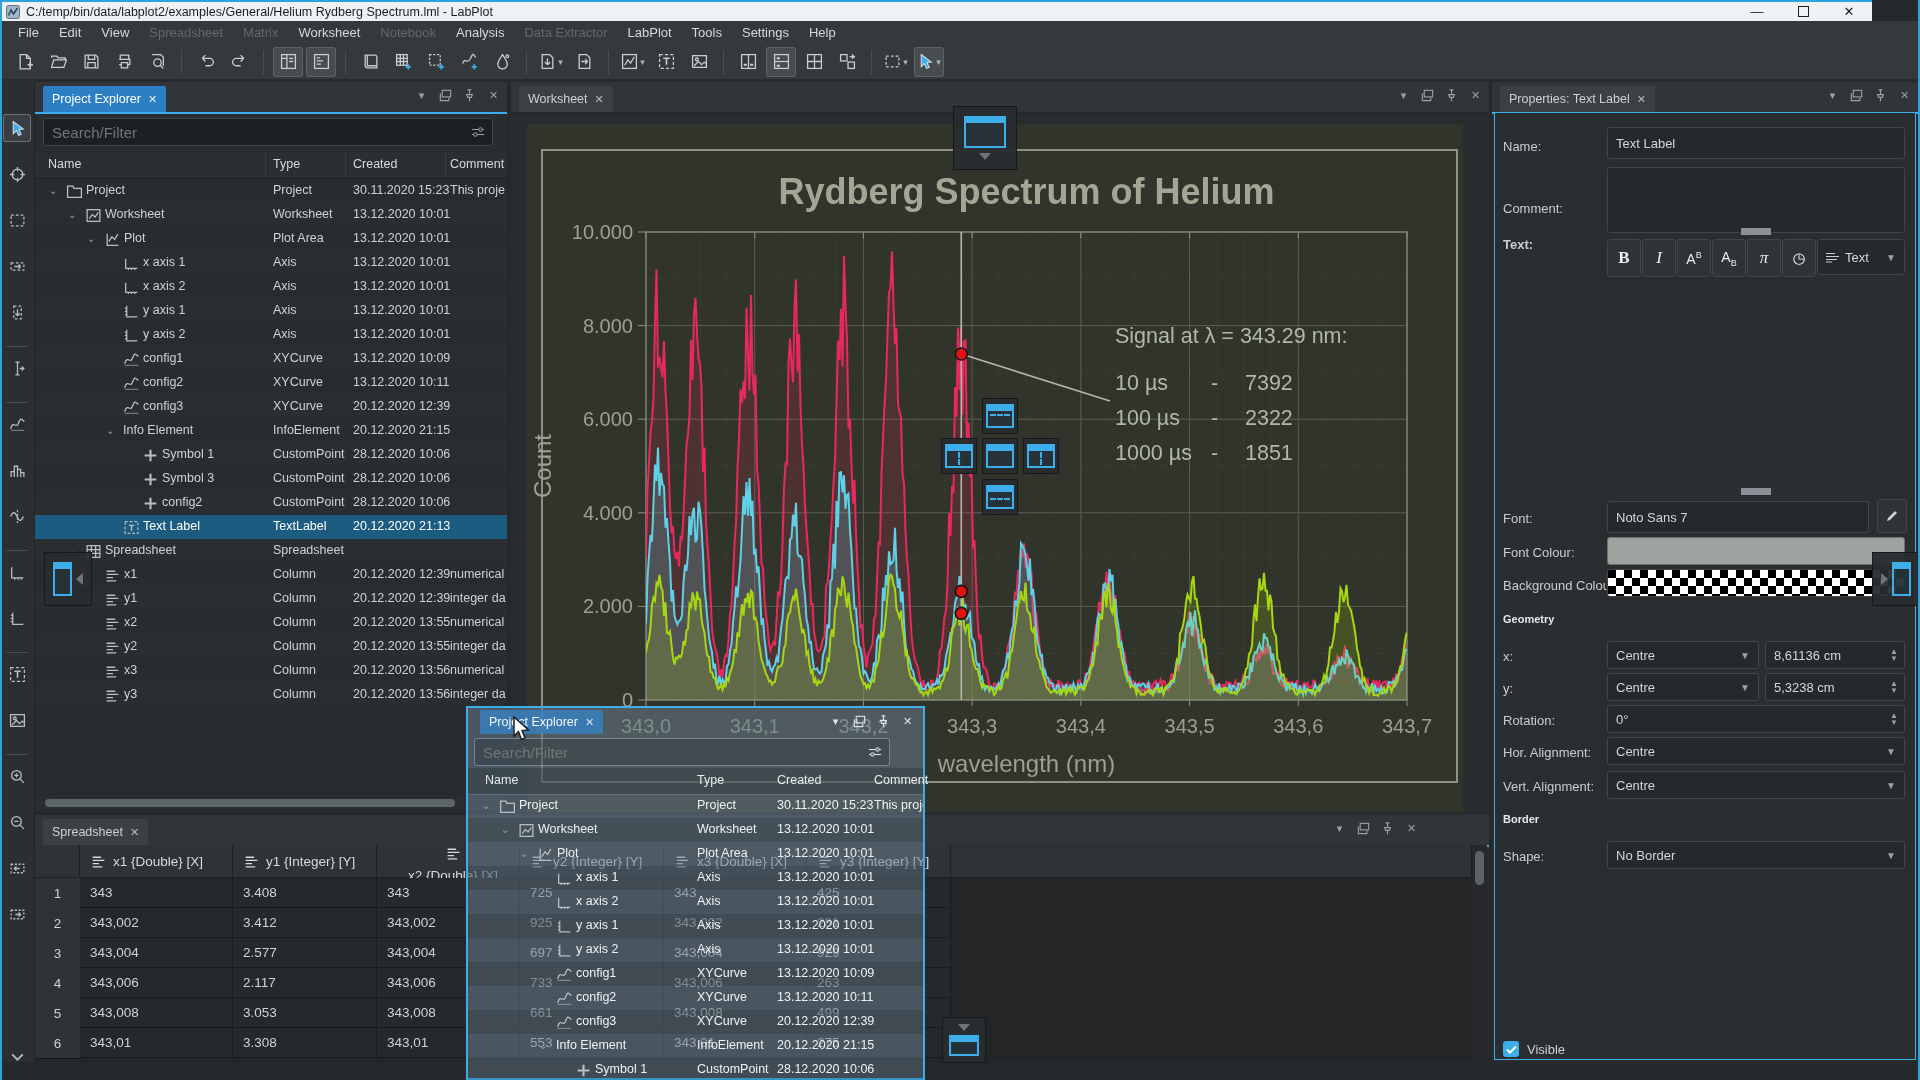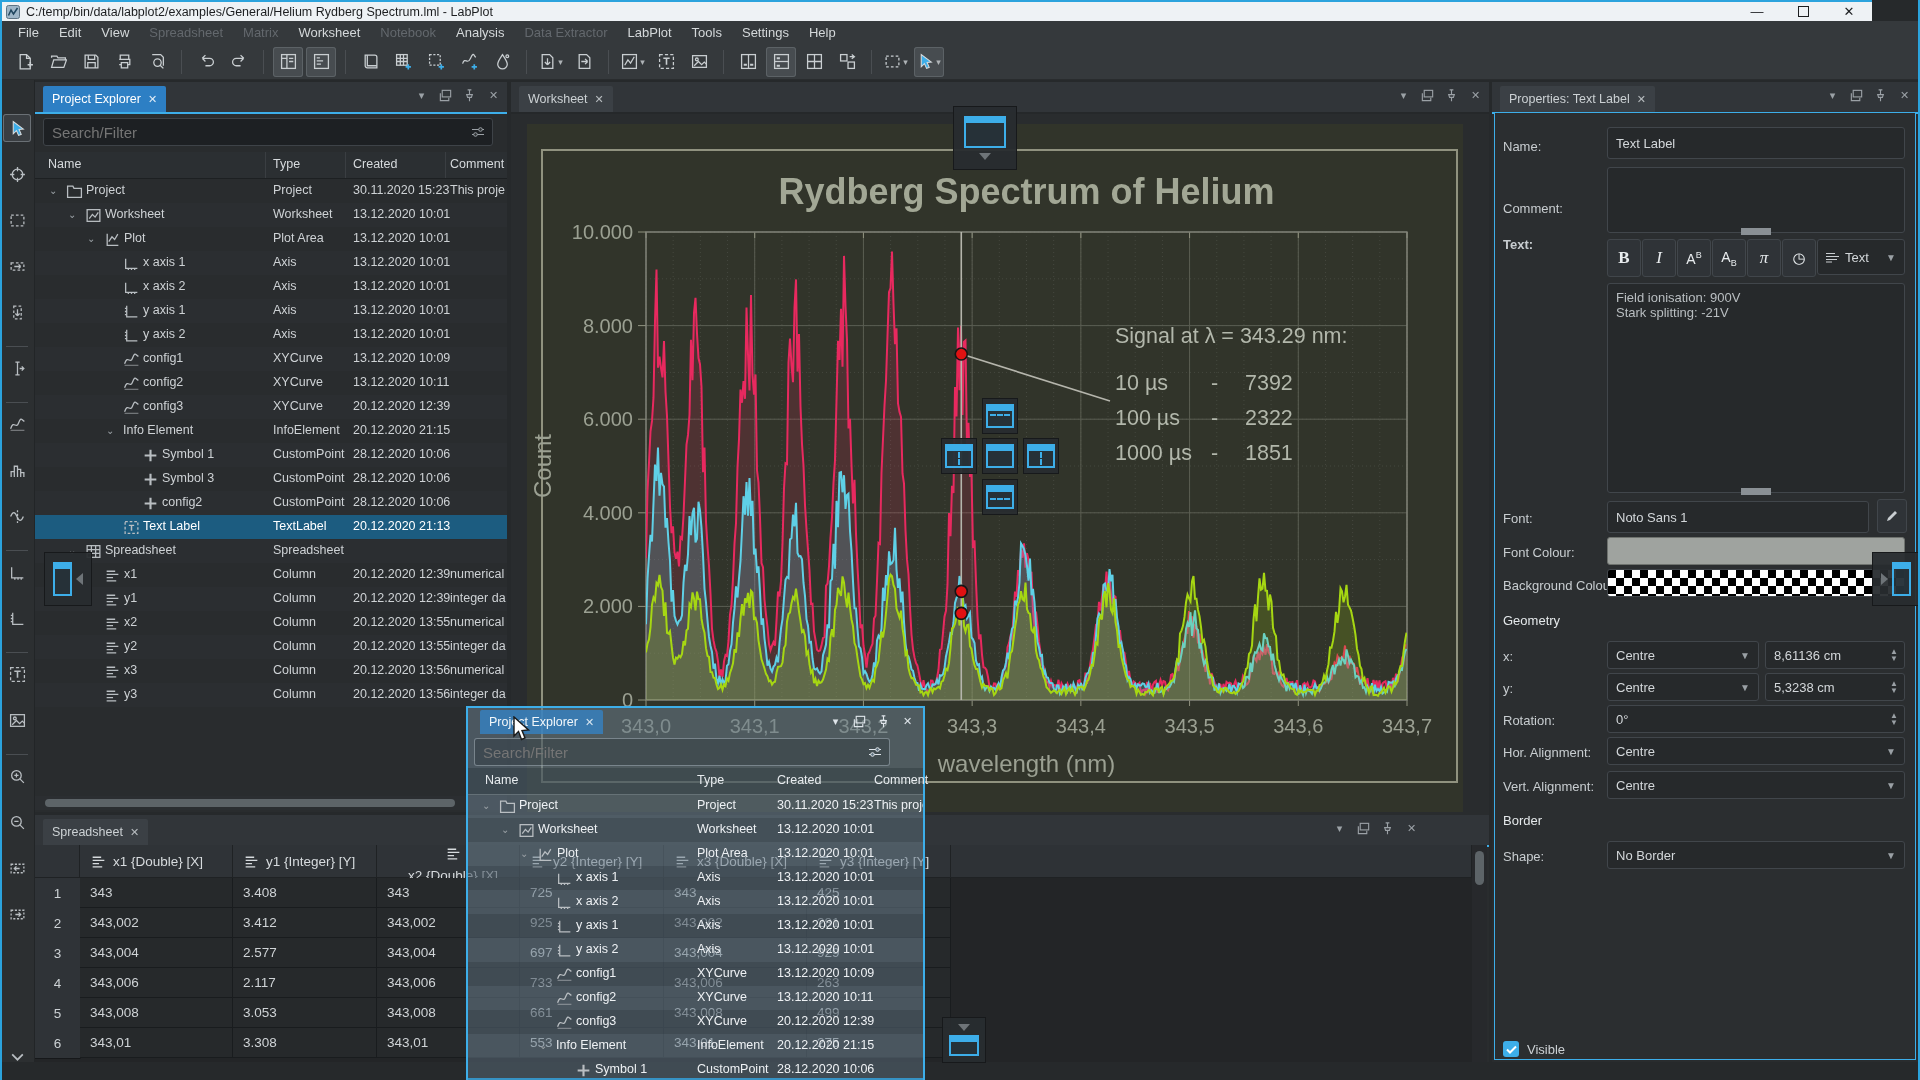--- a/index.html
+++ b/index.html
@@ -56,21 +56,21 @@
   .sncell{position:absolute;background:#2f3337;border-right:1px solid #1f2224;border-bottom:1px solid #16181a;display:flex;align-items:center;justify-content:center;color:#cdd2d5;font-size:13.5px;}
   .sdcell{position:absolute;background:#26292b;border-right:1px solid #191c1e;border-bottom:1px solid #191c1e;display:flex;align-items:center;padding-left:10px;box-sizing:border-box;color:#cfd3d6;font-size:13.5px;}
   
   #props{border:1px solid #3daee9;box-sizing:border-box;background:#2b2e30;}
   .plabel{position:absolute;color:#c8cdd0;font-size:13px;}
   .pfield{position:absolute;background:#26292b;border:1px solid #41464b;border-radius:3px;color:#d3d7da;font-size:13px;display:flex;align-items:center;padding:0 8px;box-sizing:border-box;}
   .combo .chv{position:absolute;right:8px;color:#9aa0a5;font-size:10px;}
   .spin .arr{position:absolute;right:6px;color:#9aa0a5;font-size:8px;line-height:7px;text-align:center;}
   .fbtn{position:absolute;width:32px;height:36px;background:#2f3337;border:1px solid #41464b;border-radius:3px;display:flex;align-items:center;justify-content:center;color:#e8ecee;}
   .grip{position:absolute;width:30px;height:7px;background:#8a9095;}
-  .phead{position:absolute;color:#e4e8ea;font-weight:normal;font-size:13px;}
+  .phead{position:absolute;color:#e4e8ea;font-weight:bold;font-size:11px;}
   
   #float{left:466px;top:706px;width:459px;height:374px;background:rgba(103,124,138,0.55);border:2px solid #3daee9;box-sizing:border-box;z-index:40;}
   #float .tab{background:rgba(52,130,195,0.8);color:#f2f7fa;}
   #float .searchbox{background:rgba(25,30,35,0.25);border-color:rgba(190,205,215,0.45);}
   #float .tree-row{color:#eef1f4;}
   #float .tree-row.alt{background:rgba(22,28,32,0.18);}
   #float .treehead{background:rgba(35,45,52,0.35);color:#e8ecef;border-bottom:1px solid rgba(220,230,235,.25);}
   
   .otile{position:absolute;background:rgba(40,44,47,0.95);border:1px solid #17191b;z-index:50;display:flex;align-items:center;justify-content:center;flex-direction:column;}
   .owin{border:2px solid #3daee9;background:rgba(35,60,75,.35);position:relative;}
@@ -1099,26 +1099,24 @@
         </div>
       <div class="pfield combo" style="left:322px;top:126px;width:88px;height:36px">
         <span class="ic" style="margin-right:6px">
             <svg width="13" height="11" viewBox="0 0 13 11" stroke="#c9ced1">
               <path d="M0 1.5h9M0 4.5h13M0 7.5h11M0 10h6"></path>
             </svg>
           </span>
         <span>Text</span>
           <span class="chv">▼</span>
       </div>
-      <div class="pfield" style="left:112px;top:170px;width:298px;height:210px;align-items:flex-start;padding-top:6px;white-space:pre-line;color:#b9bec1" id="text-editor">Field ionisation: 900V
-Stark splitting: -21V</div>
       <div class="grip" style="left:246px;top:375px"></div>
       <span class="plabel" style="left:8px;top:398px">Font:</span>
       <div class="pfield" style="left:112px;top:388px;width:262px;height:32px">
-          <span>Noto Sans 1</span>
+          <span>Noto Sans 7</span>
         </div>
       <div class="fbtn" style="left:382px;top:386px;width:28px;height:32px">
         <svg width="14" height="14" viewBox="0 0 14 14" fill="#c9ced1">
             <path d="M2 12l1-3 7-7 2 2-7 7-3 1z"></path>
           </svg>
       </div>
       <span class="plabel" style="left:8px;top:432px">Font Colour:</span>
       <div class="pfield" style="left:112px;top:424px;width:298px;height:28px;background:#9fa39f;border-color:#6e726e"></div>
       <span class="plabel" style="left:8px;top:465px">Background Colour:</span>
       <div class="pfield" style="left:112px;top:456px;width:298px;height:28px;background:repeating-conic-gradient(#ffffff 0% 25%, #000000 0% 50%) 0 0/16px 16px"></div>

